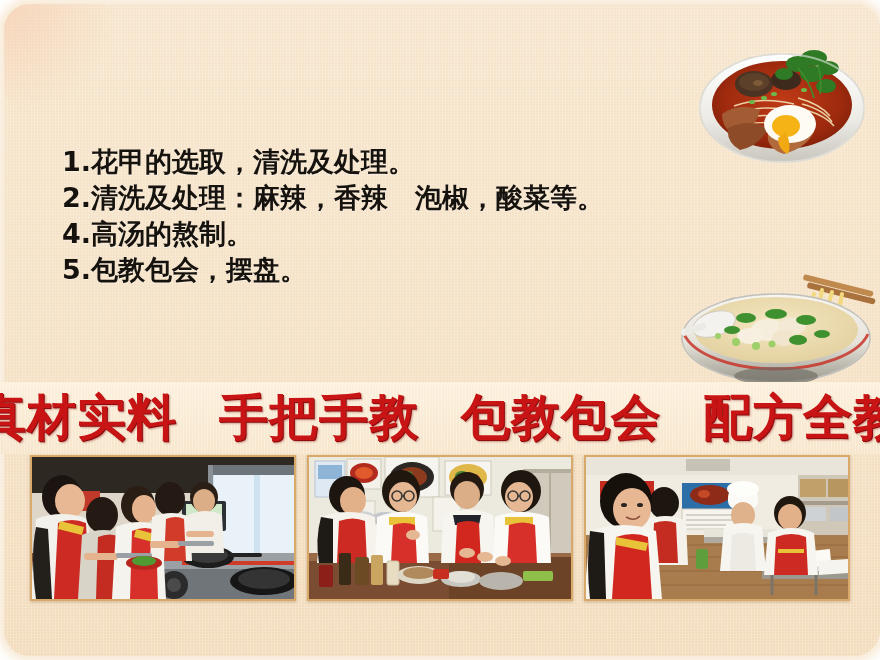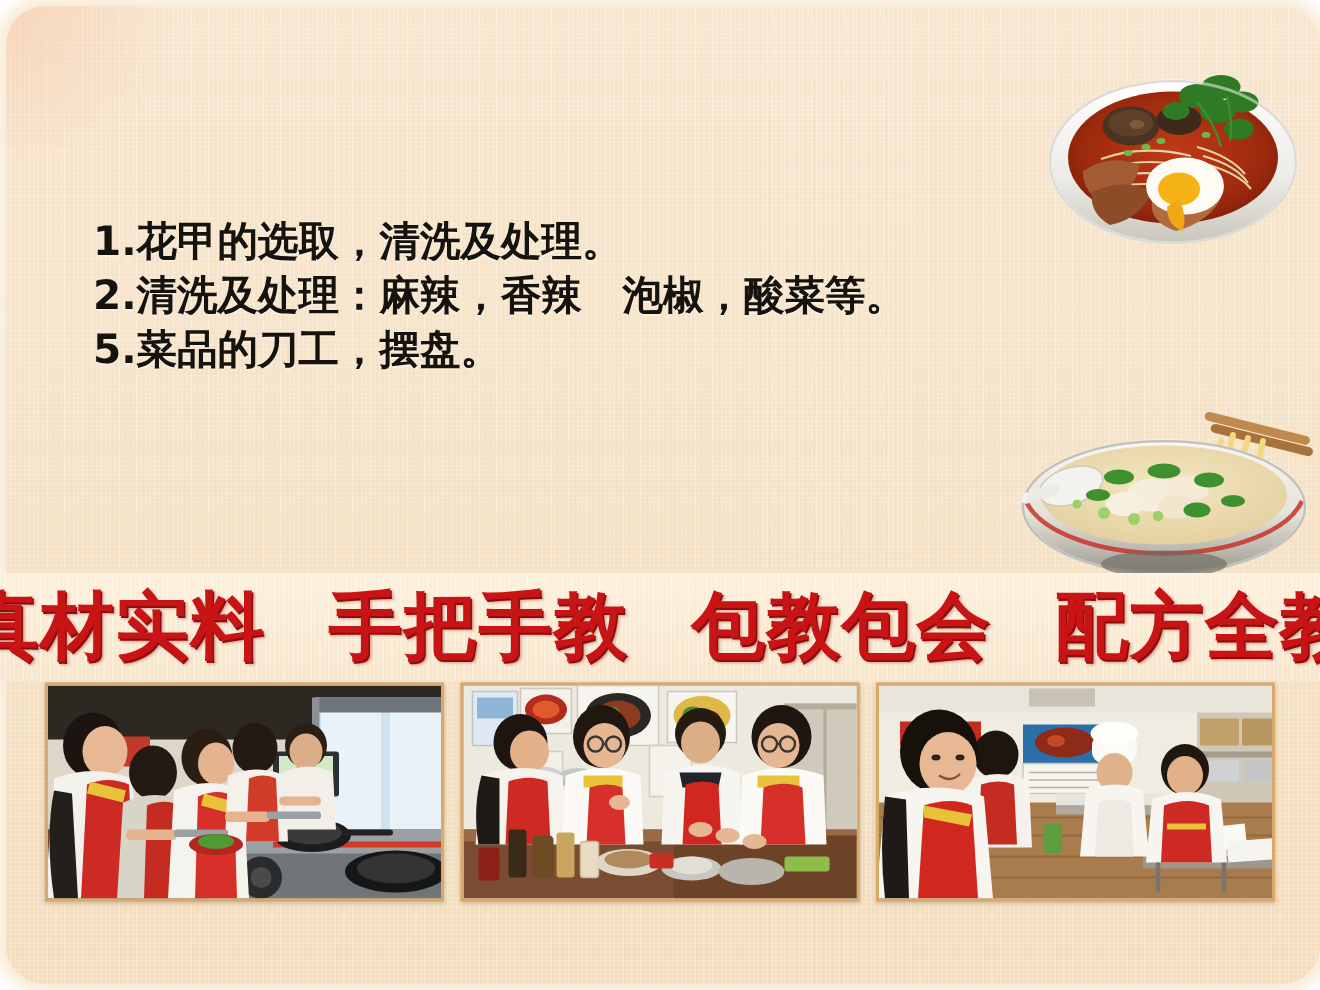--- a/index.html
+++ b/index.html
@@ -214,21 +214,24 @@
   </div>
 
   <div class="list">
     <div class="line">
       <span class="num">1.</span><span>花甲的选取，清洗及处理。</span>
     </div>
     <div class="line">
       <span class="num">2.</span><span>清洗及处理：麻辣，香辣　泡椒，酸菜等。</span>
     </div>
     <div class="line">
-      <span class="num">5.</span><span>菜品的刀工，摆盘。</span>
+      <span class="num">4.</span><span>高汤的熬制。</span>
+    </div>
+    <div class="line">
+      <span class="num">5.</span><span>包教包会，摆盘。</span>
     </div>
   </div>
 
   <div class="band">
     <div class="band-text">
       <span>真材实料</span>
       <span>手把手教</span>
       <span>包教包会</span>
       <span>配方全教</span>
     </div>

